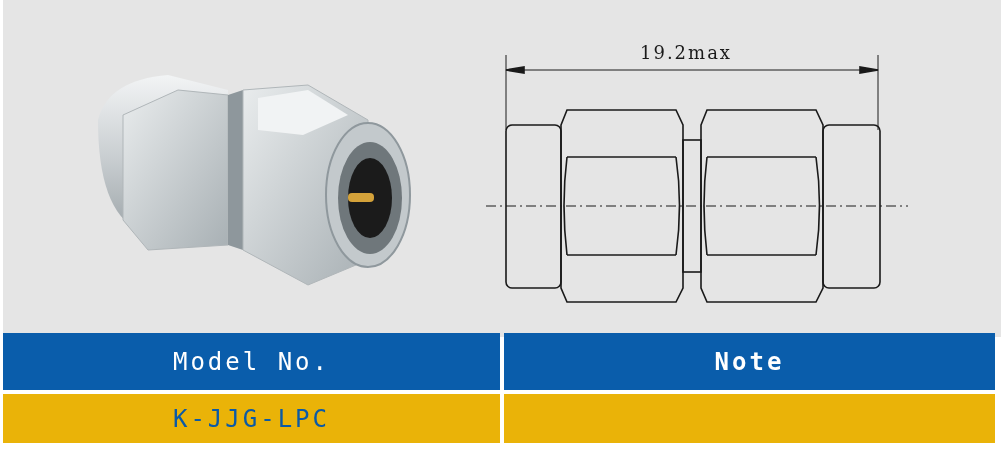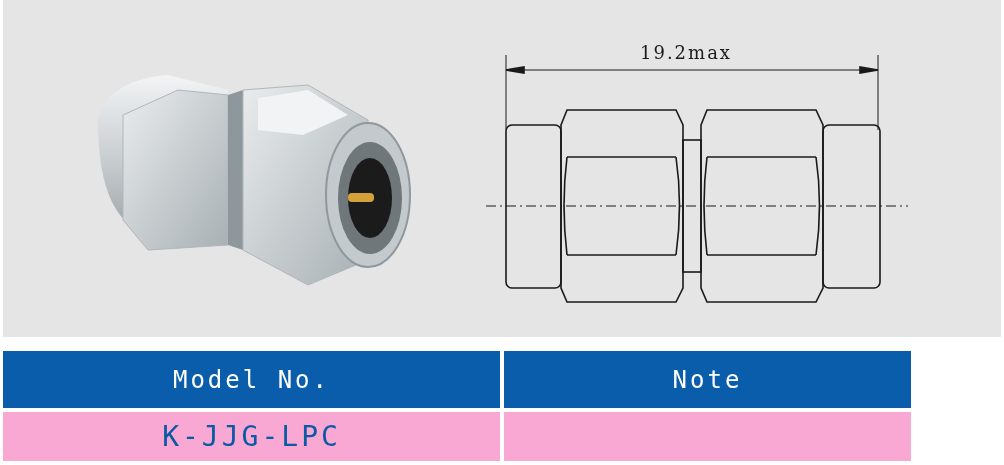--- a/index.html
+++ b/index.html
@@ -1,27 +1,27 @@
 <!DOCTYPE html>
 <html><head>
   <meta charset="utf-8">
   <style>
     html, body { margin:0; padding:0; background:#ffffff; }
     body { width:1004px; height:465px; position:relative; overflow:hidden; font-family:"DejaVu Sans Mono", monospace; }
     .figure-panel { position:absolute; left:3px; top:0; width:998px; height:337px; background:#e5e5e5; }
     .photo { position:absolute; left:75px; top:60px; width:340px; height:235px; }
     .drawing { position:absolute; left:480px; top:30px; width:430px; height:280px; }
-    .table { position:absolute; left:3px; top:351px; width:998px; }
+    .table { position:absolute; left:3px; top:333px; width:998px; }
     .row { display:flex; gap:4px; }
     .cell { box-sizing:border-box; display:flex; align-items:center; justify-content:center; }
     .head .cell { background:#0a5dab; color:#ffffff; height:57px; font-size:24px; letter-spacing:3px; }
     .body-row { margin-top:4px; }
-    .body-row .cell { background:#f9a8d4; color:#0b5aa6; height:49px; font-size:28px; letter-spacing:3px; }
+    .body-row .cell { background:#eab308; color:#0b5aa6; height:49px; font-size:24px; letter-spacing:3px; }
     .c1 { width:497px; }
-    .c2 { width:407px; }
+    .c2 { width:491px;font-weight:bold; }
   </style>
 </head>
 <body>
 
 <div class="figure-panel">
   <svg class="photo" viewBox="0 0 340 235">
     <defs>
       <linearGradient id="metal" x1="0" y1="0" x2="0" y2="1">
         <stop offset="0" stop-color="#f2f4f5"></stop>
         <stop offset="0.5" stop-color="#c9ced1"></stop>

